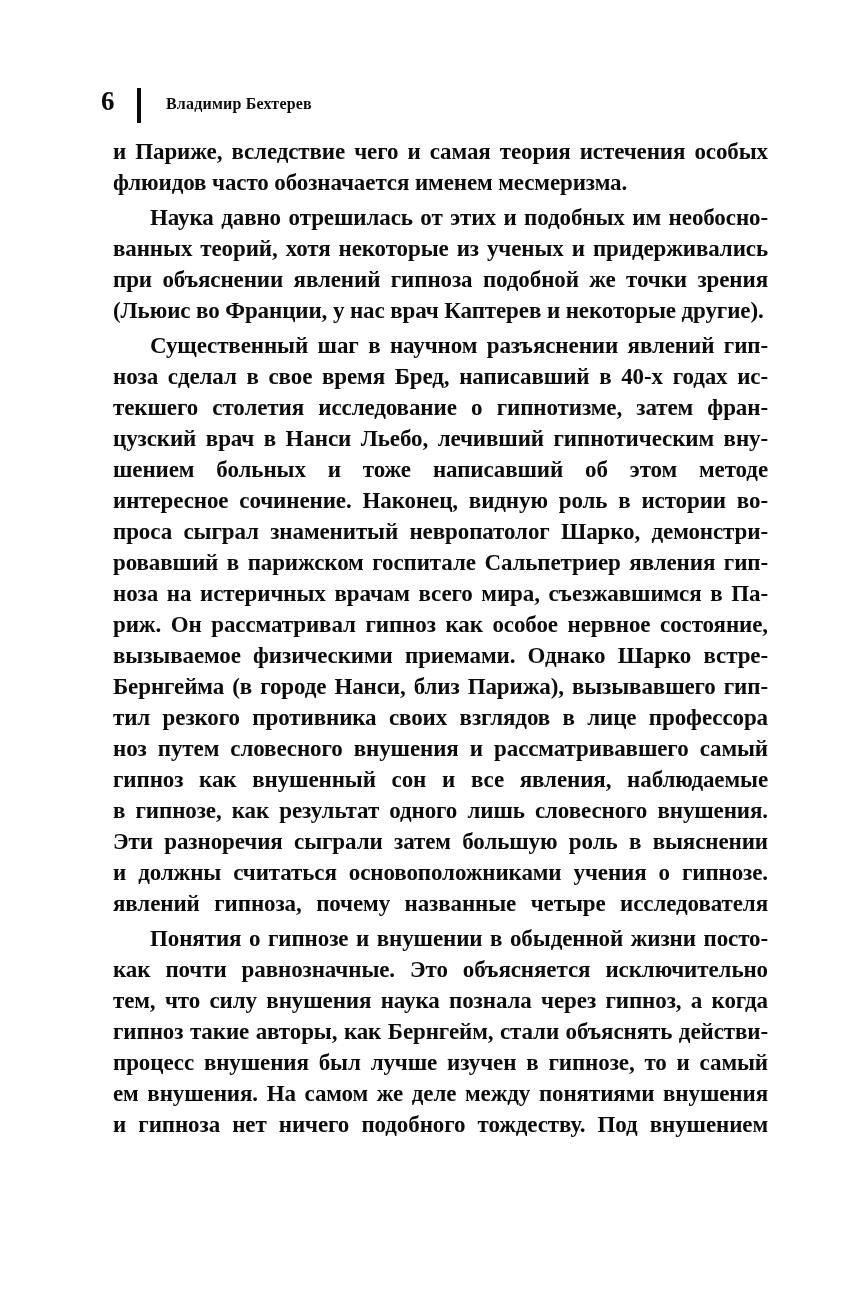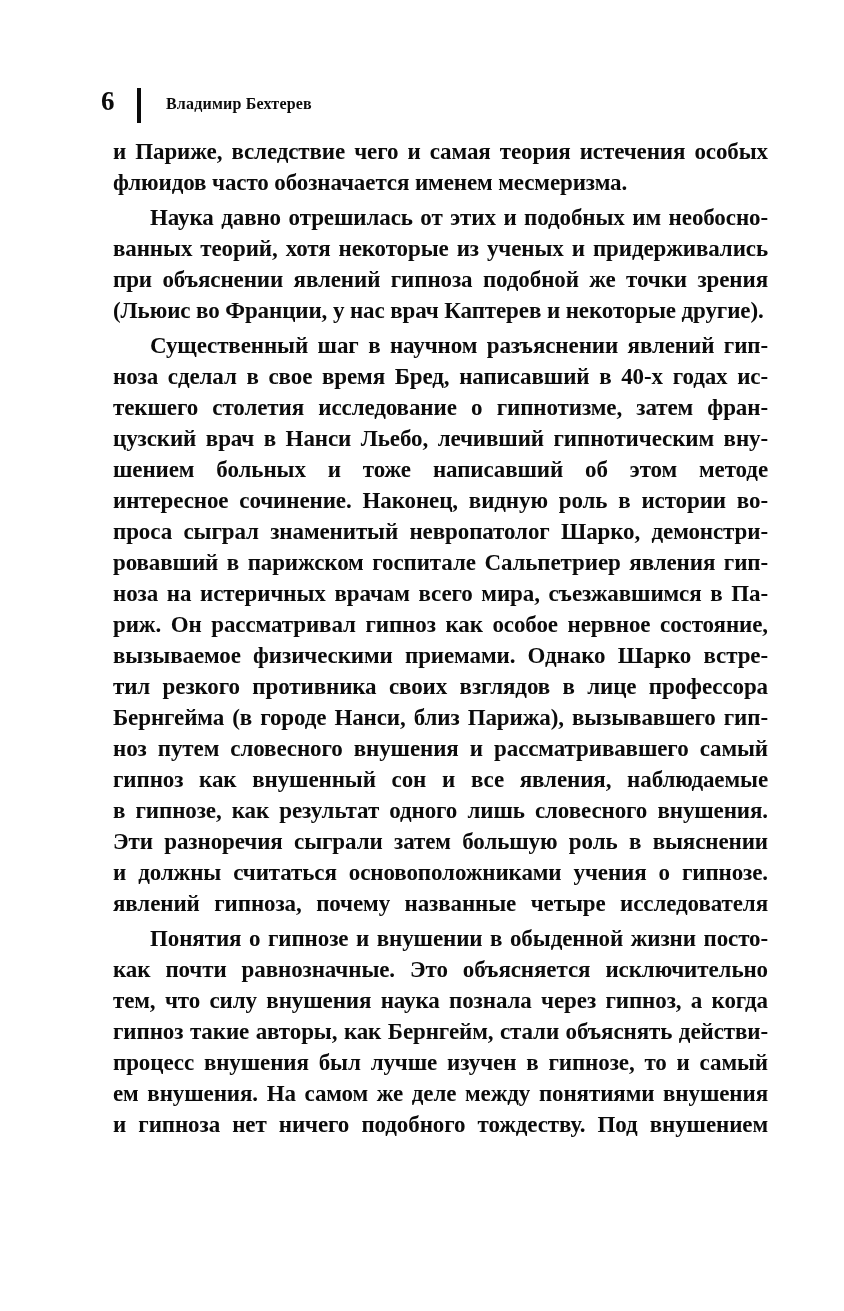--- a/index.html
+++ b/index.html
@@ -101,22 +101,22 @@
         <div class="line">ноза сделал в свое время Бред, написавший в 40-х годах ис-</div>
         <div class="line">текшего столетия исследование о гипнотизме, затем фран-</div>
         <div class="line">цузский врач в Нанси Льебо, лечивший гипнотическим вну-</div>
         <div class="line">шением больных и тоже написавший об этом методе</div>
         <div class="line">интересное сочинение. Наконец, видную роль в истории во-</div>
         <div class="line">проса сыграл знаменитый невропатолог Шарко, демонстри-</div>
         <div class="line">ровавший в парижском госпитале Сальпетриер явления гип-</div>
         <div class="line">ноза на истеричных врачам всего мира, съезжавшимся в Па-</div>
         <div class="line">риж. Он рассматривал гипноз как особое нервное состояние,</div>
         <div class="line">вызываемое физическими приемами. Однако Шарко встре-</div>
+        <div class="line">Бернгейма (в городе Нанси, близ Парижа), вызывавшего гип-</div>
         <div class="line">тил резкого противника своих взглядов в лице профессора</div>
-        <div class="line">Бернгейма (в городе Нанси, близ Парижа), вызывавшего гип-</div>
         <div class="line">ноз путем словесного внушения и рассматривавшего самый</div>
         <div class="line">гипноз как внушенный сон и все явления, наблюдаемые</div>
         <div class="line">в гипнозе, как результат одного лишь словесного внушения.</div>
         <div class="line">Эти разноречия сыграли затем большую роль в выяснении</div>
         <div class="line">и должны считаться основоположниками учения о гипнозе.</div>
         <div class="line">явлений гипноза, почему названные четыре исследователя</div>
       </div>
       <div class="paragraph indent">
         <div class="line">Понятия о гипнозе и внушении в обыденной жизни посто-</div>
         <div class="line">как почти равнозначные. Это объясняется исключительно</div>

